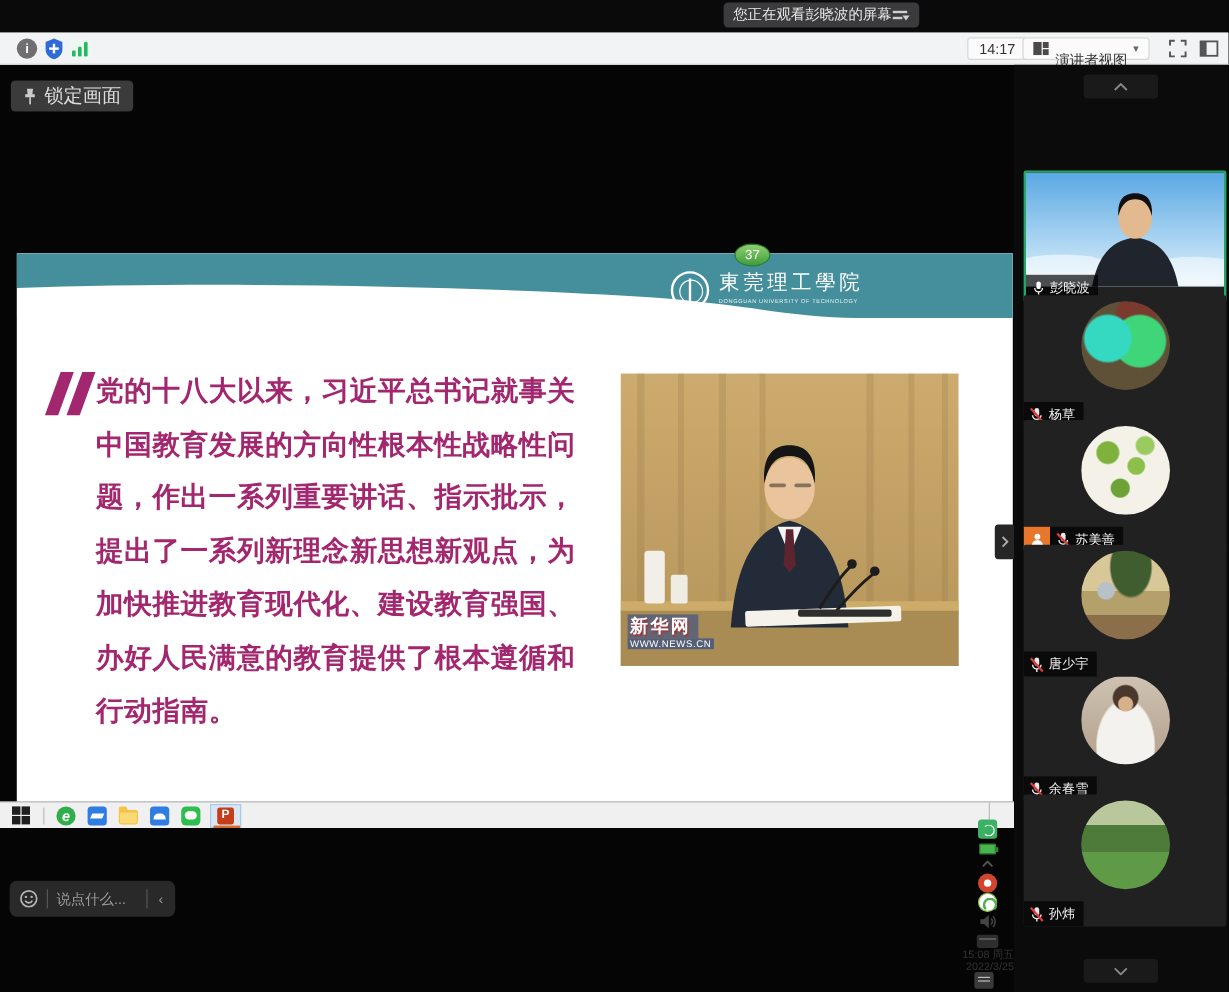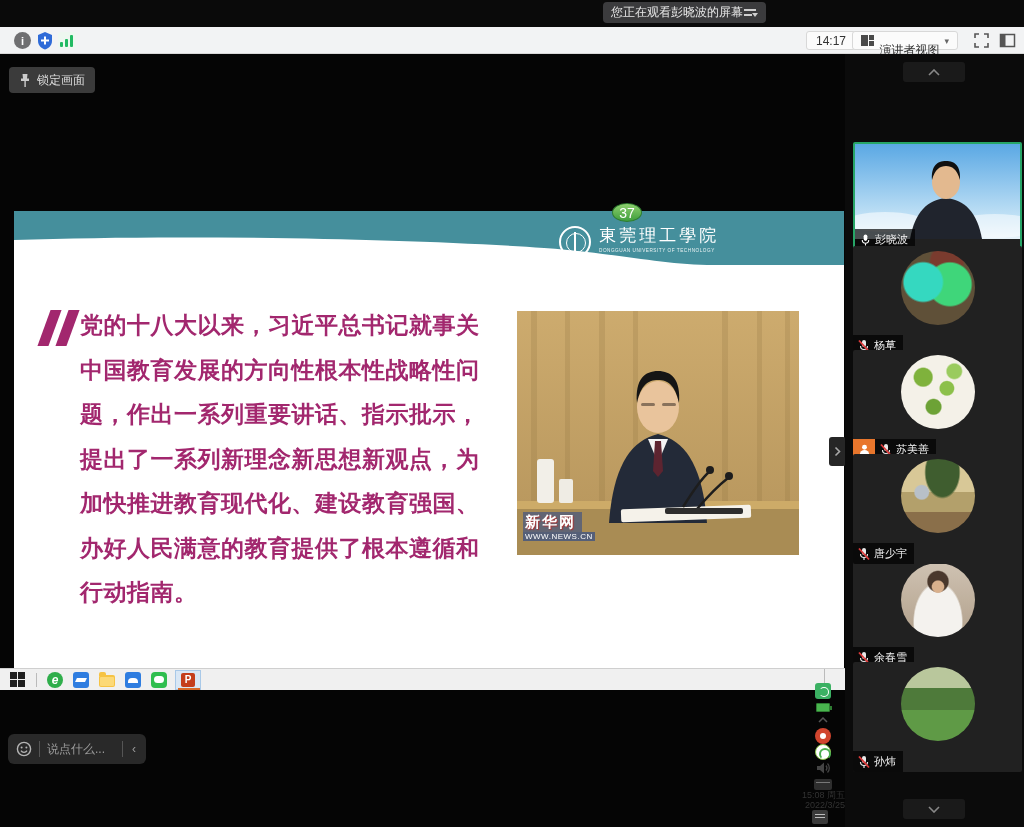--- a/index.html
+++ b/index.html
@@ -32,27 +32,27 @@
   .viewmode-btn { position:absolute; right:66px; top:31px; height:19px; padding:0 8px; background:#fbfbfb;
     border:1px solid #d8d8d8; border-radius:3px; display:flex; align-items:center; gap:5px; cursor:pointer; }
   .viewmode-btn .lbl { font-size:12px; color:#333; white-space:nowrap;margin-top:20px; }
   .caret { color:#666; font-size:9px; }
   .fullscreen-btn { position:absolute; right:34px; top:32px; width:17px; height:17px; cursor:pointer; }
   .panel-btn { position:absolute; right:8px; top:32px; width:17px; height:17px; cursor:pointer; }
 
   
   .lock-btn { position:absolute; left:9px; top:67px; height:26px; padding:0 10px; background:#3b3b3b;
     border-radius:4px; display:flex; align-items:center; gap:6px; cursor:pointer; }
-  .lock-btn span { color:#dddddd; font-size:12px; white-space:nowrap; }
+  .lock-btn span { color:#dddddd; font-size:16px; white-space:nowrap; }
 
   
   .slide { position:absolute; left:14px; top:211px; width:830px; height:457px; background:#ffffff; }
   .band { position:absolute; left:0; top:0; width:830px; height:54px; }
   .page-badge { position:absolute; left:598px; top:-8px; width:30px; height:19px; border-radius:50%;
-    background:linear-gradient(#8ed06f,#3f9e3c); border:1px solid #2f7d2f; color:#fff; font-size:14px;
+    background:linear-gradient(#8ed06f,#3f9e3c); border:1px solid #2f7d2f; color:#fff; font-size:11px;
     display:flex; align-items:center; justify-content:center; }
   .logo { position:absolute; right:22px; top:13px; display:flex; align-items:flex-end; gap:8px; }
   .logo .emblem { width:32px; height:32px; border:2px solid #fff; border-radius:50%; position:relative; }
   .logo .emblem:before { content:""; position:absolute; left:5px; top:5px; width:18px; height:18px;
     border:1.5px solid #fff; border-radius:50%; }
   .logo .emblem:after { content:""; position:absolute; left:13px; top:4px; width:2px; height:20px; background:#fff; }
   .logo .ltxt { display:flex; flex-direction:column; }
   .logo .cn { color:#fff; font-size:17px; letter-spacing:3px; font-family:"Liberation Serif","DejaVu Serif",serif; white-space:nowrap; }
   .logo .en { color:#e9f2f3; font-size:9px; transform:scale(0.52); transform-origin:left top; letter-spacing:1px; white-space:nowrap; margin-top:1px; }
   .quote-mark { position:absolute; left:26px; top:99px; width:44px; height:36px; }

